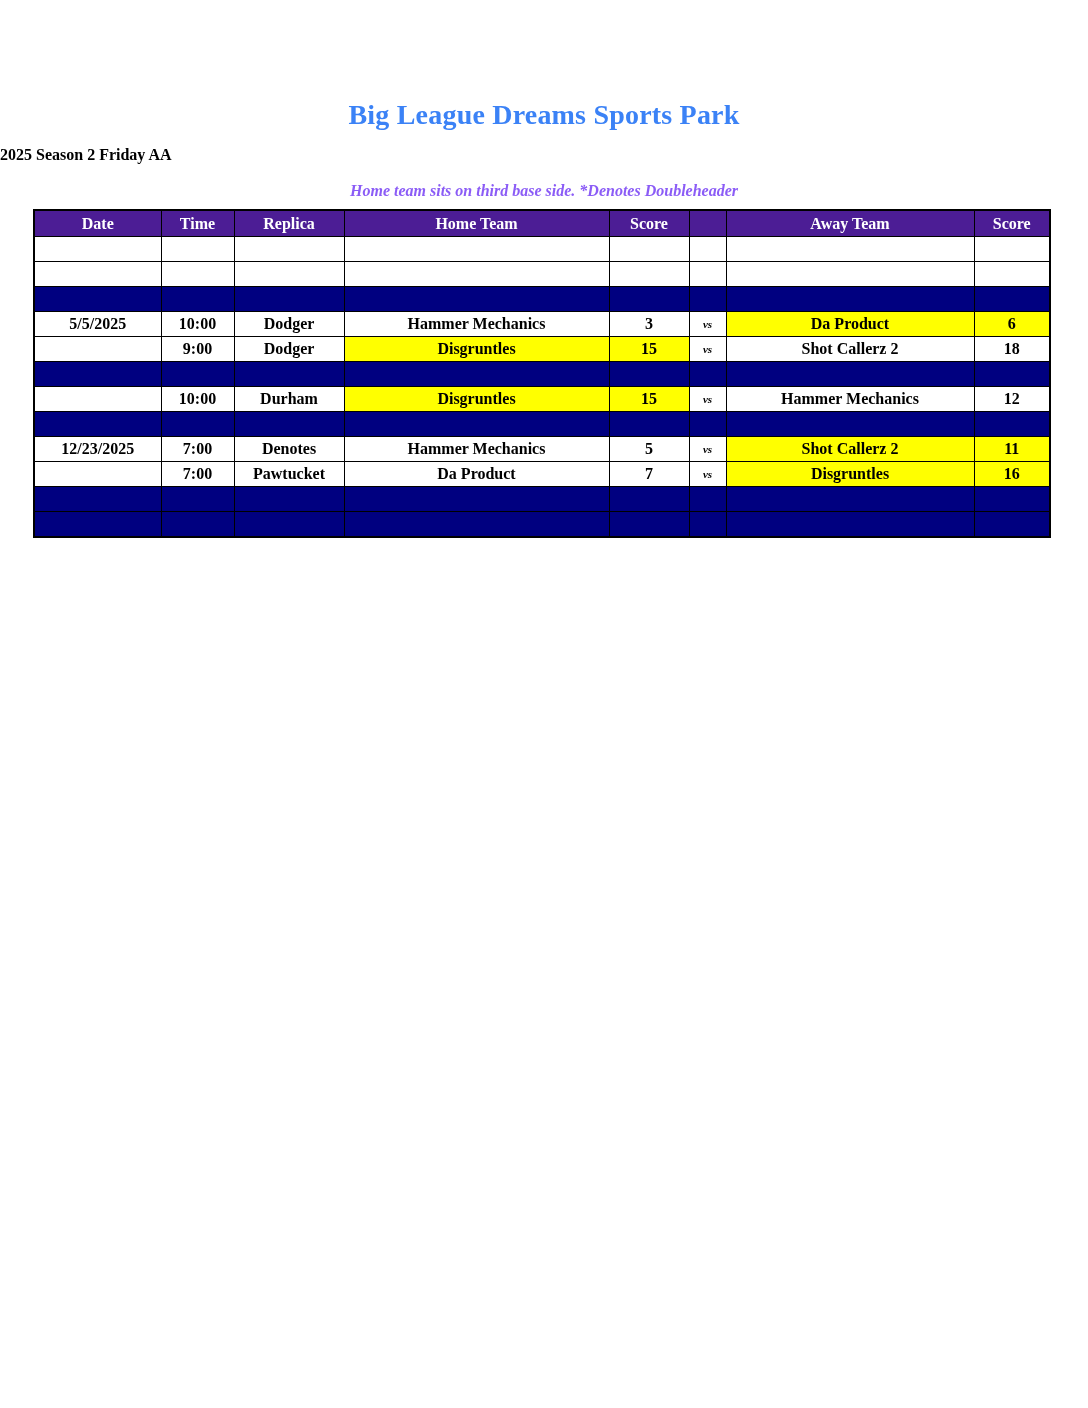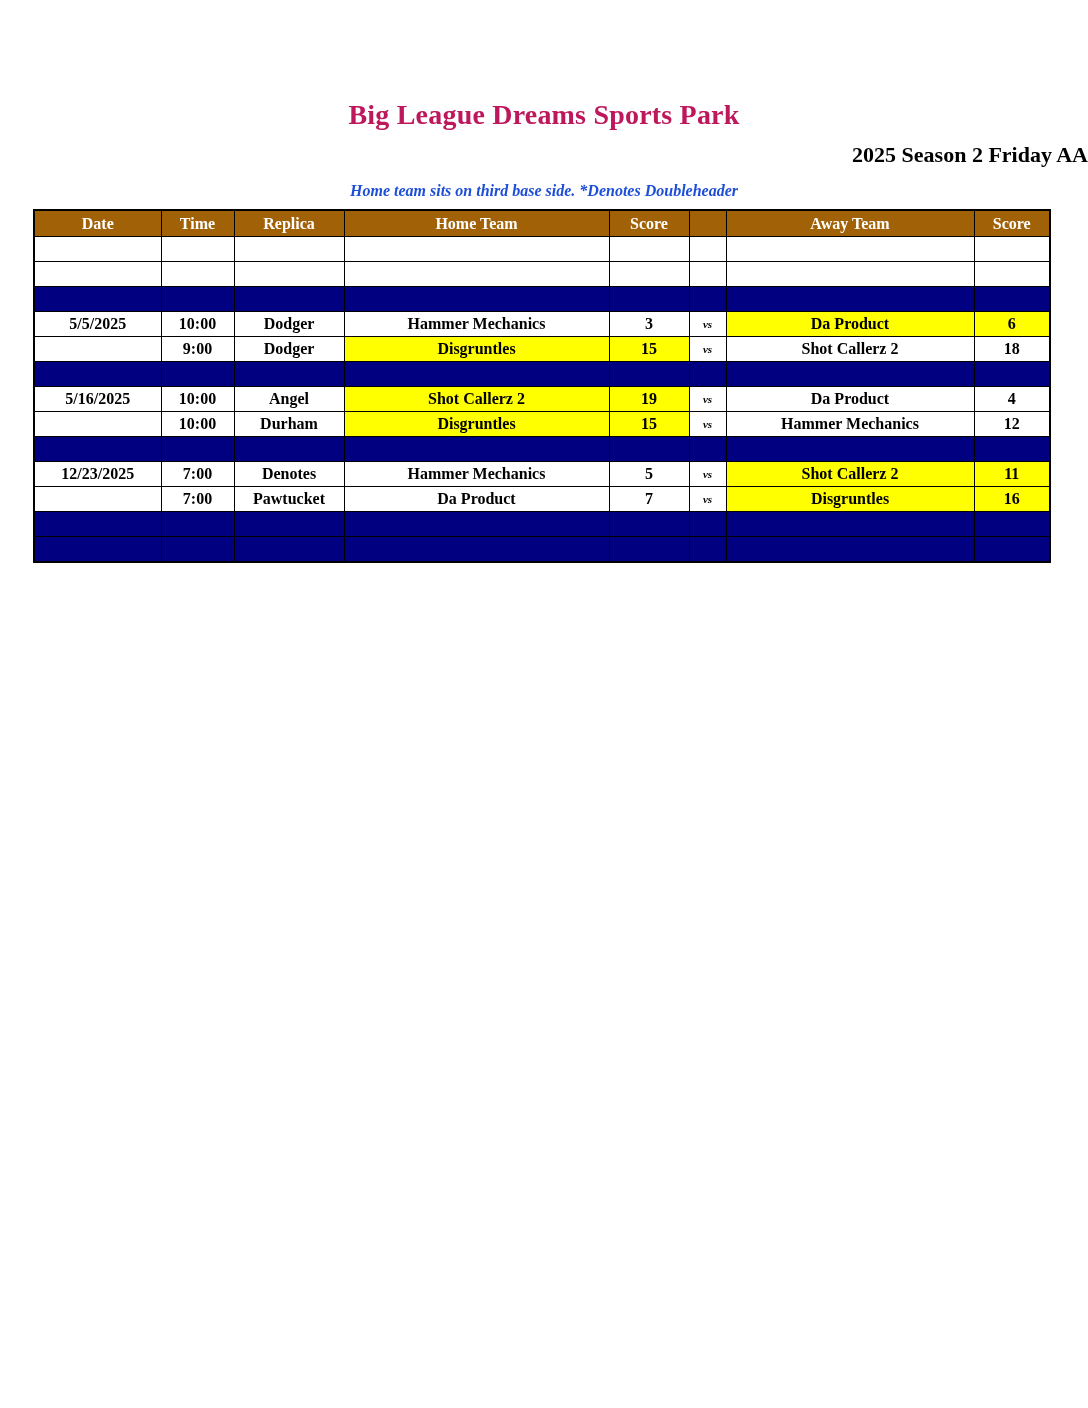--- a/index.html
+++ b/index.html
@@ -13,60 +13,60 @@
     font-family: "Liberation Serif", "DejaVu Serif", serif;
     color: #000000;
     overflow: hidden;
   }
   .doc-title {
     margin: 100px 0 0 0;
     text-align: center;
     font-size: 28px;
     line-height: 30px;
     font-weight: bold;
-    color: #be185d;
+    color: #3b82f6;
     letter-spacing: 0.2px;
   }
   .doc-subtitle {
     margin: 13px 0 0 0;
-    text-align: right;
-    font-size: 22px;
+    text-align: left;
+    font-size: 16px;
     line-height: 24px;
     font-weight: bold;
     color: #000000;
   }
   .doc-note {
     margin: 15px 0 0 0;
     text-align: center;
     font-size: 16px;
     line-height: 18px;
     font-weight: bold;
     font-style: italic;
-    color: #1d4ed8;
+    color: #8b5cf6;
   }
   table.schedule {
     margin: 9px 0 0 33px;
     border-collapse: collapse;
     table-layout: fixed;
     width: 1016px;
     border: 2px solid #000000;
   }
   .schedule th, .schedule td {
     border: 1px solid #000000;
     height: 24px;
     padding: 0;
     text-align: center;
     vertical-align: middle;
     font-weight: bold;
     font-size: 16px;
     white-space: nowrap;
     overflow: hidden;
   }
   .schedule thead th {
-    background: #a16207;
+    background: #4c1d95;
     color: #ffffff;
     height: 25px;
     font-size: 16px;
     font-family: Liberation Serif, serif;
   }
   .schedule tr.sep td {
     background: #000080;
   }
   .schedule td.c-vs {
     font-style: italic;
@@ -169,30 +169,20 @@
         <td></td>
           <td></td>
           <td></td>
           <td></td>
           <td></td>
           <td></td>
           <td></td>
           <td></td>
       </tr>
 
-      <tr>
-        <td>5/16/2025</td>
-        <td>10:00</td>
-        <td>Angel</td>
-        <td class="hl">Shot Callerz 2</td>
-        <td class="hl">19</td>
-        <td class="c-vs">vs</td>
-        <td>Da Product</td>
-        <td>4</td>
-      </tr>
 
       <tr>
         <td></td>
         <td>10:00</td>
         <td>Durham</td>
         <td class="hl">Disgruntles</td>
         <td class="hl">15</td>
         <td class="c-vs">vs</td>
         <td>Hammer Mechanics</td>
         <td>12</td>

